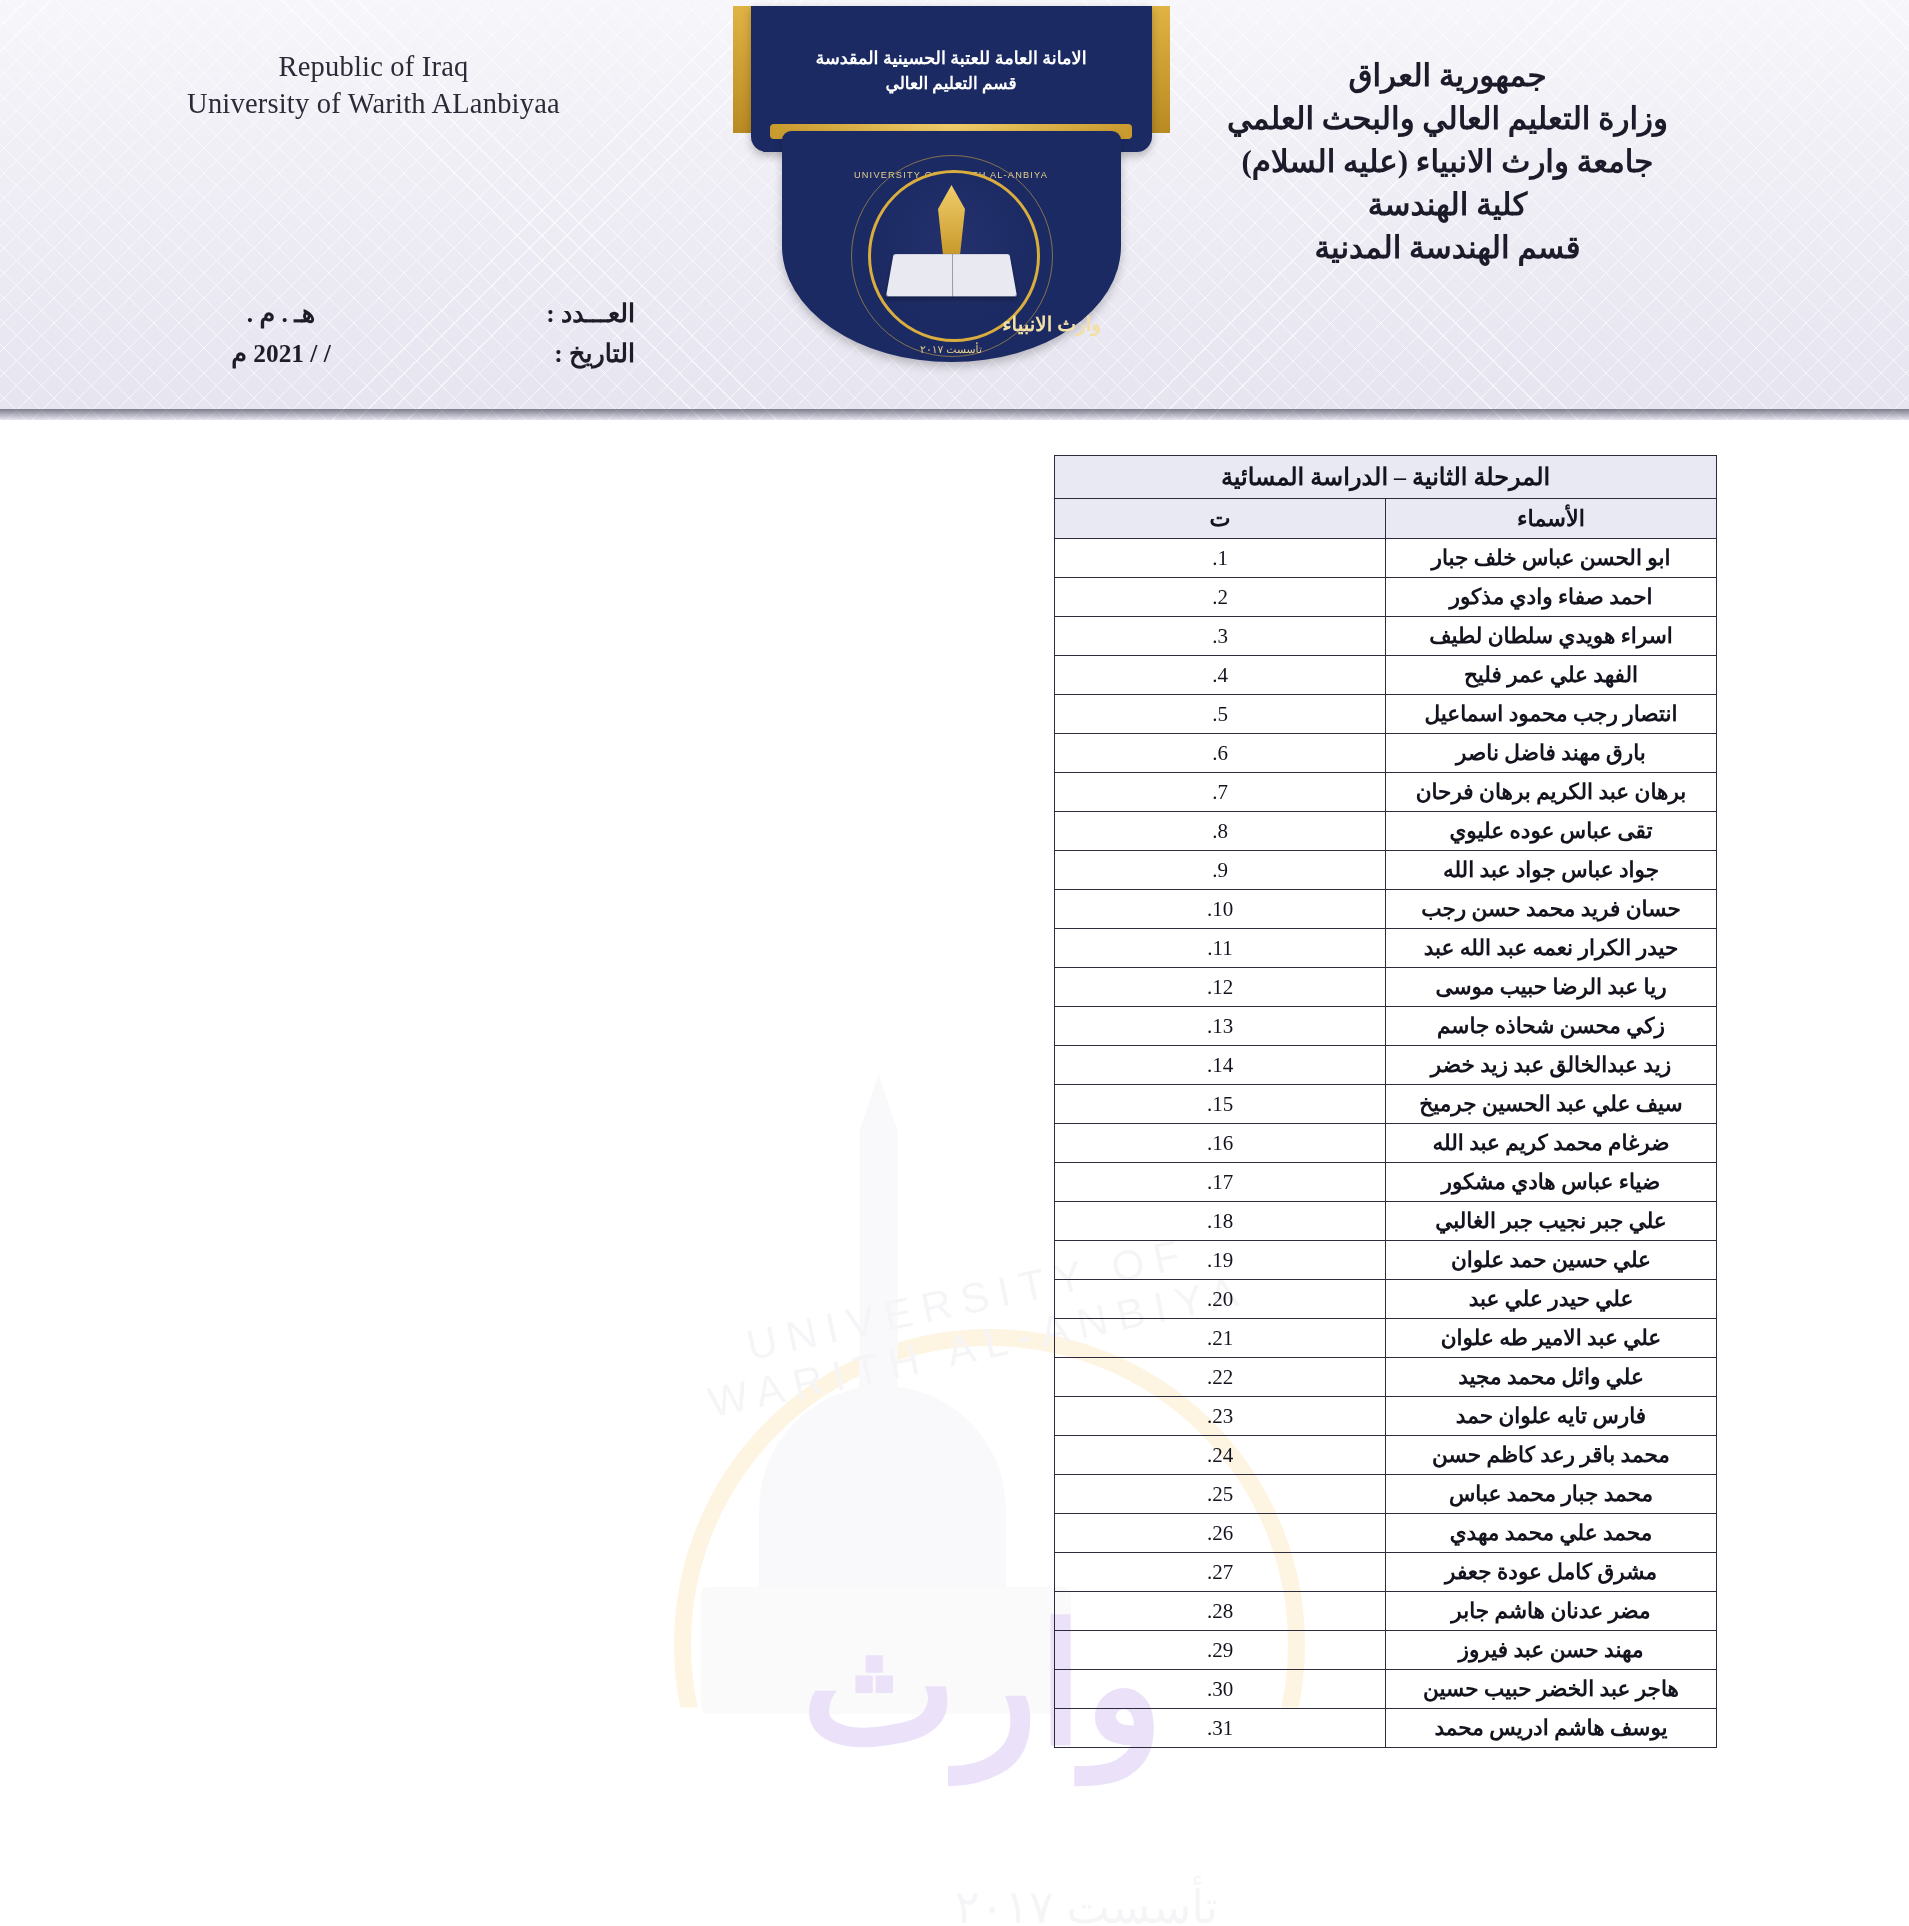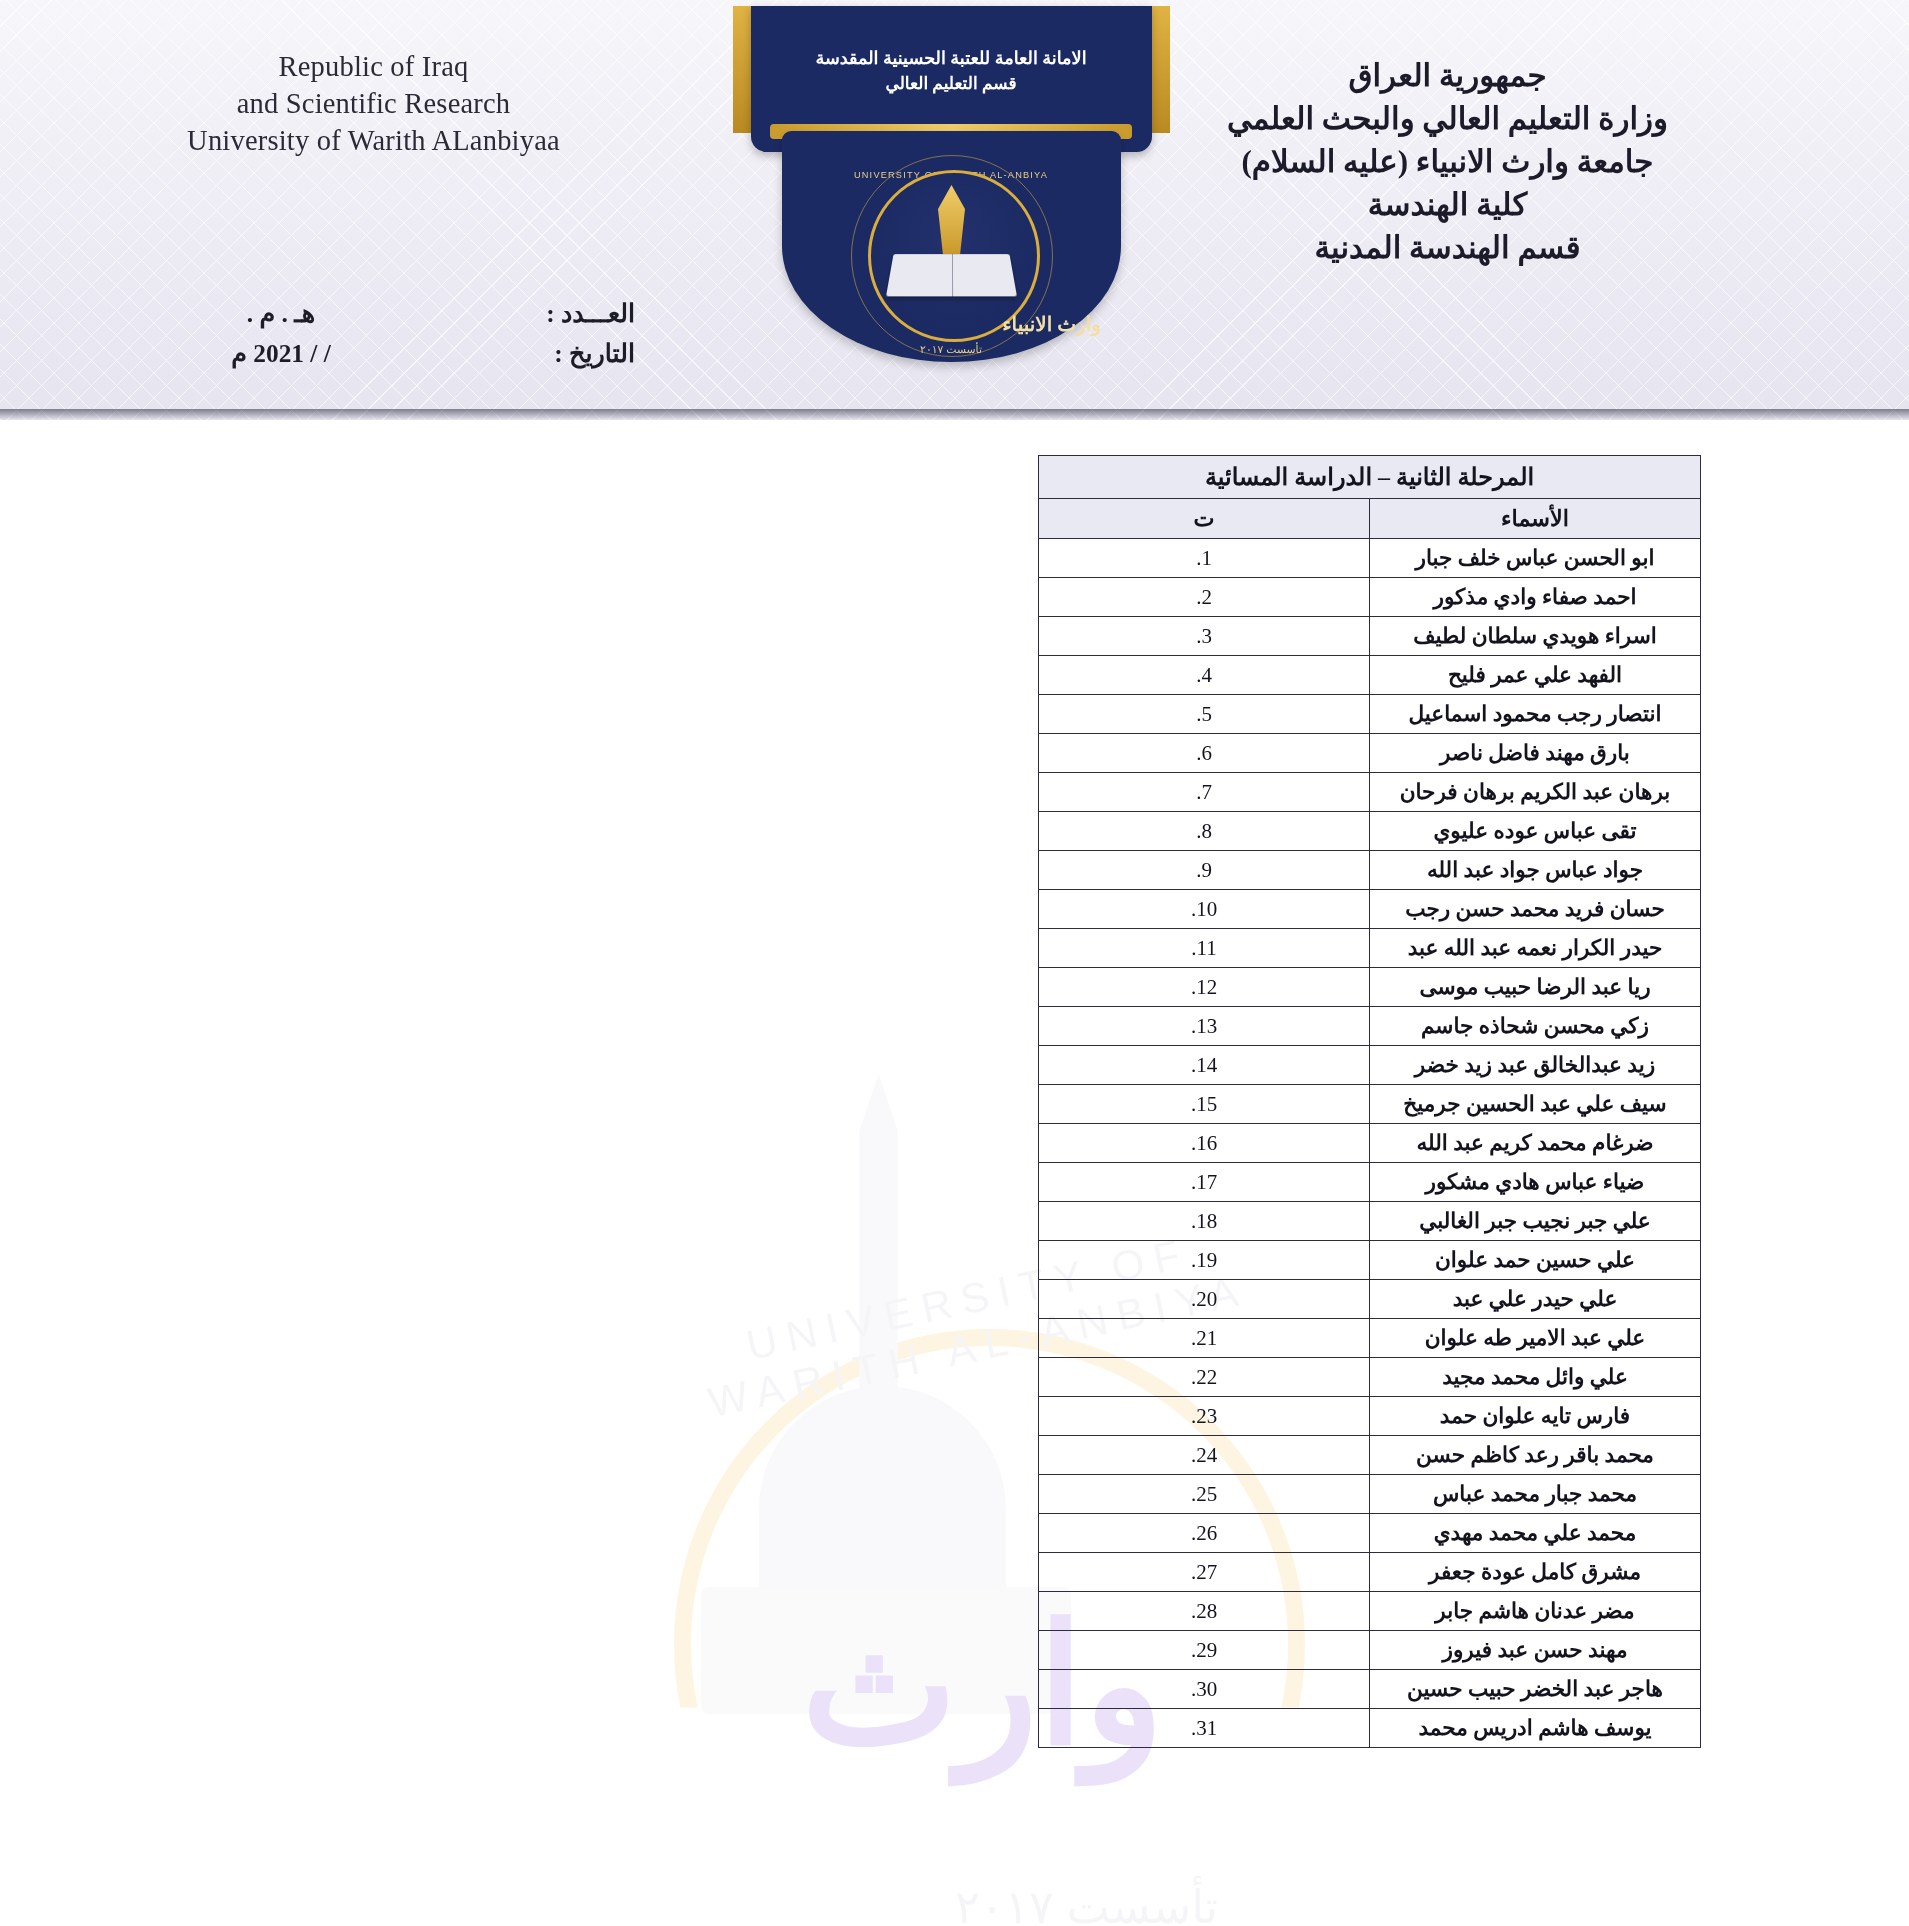--- a/index.html
+++ b/index.html
@@ -322,21 +322,21 @@
     left: 435px;
     top: 898px;
     color: #b9b9c8;
     font-size: 46px;
     direction: rtl;
   }
 
   
   .table-wrap {
     position: absolute;
-    right: 209px;
+    right: 193px;
     top: 455px;
     width: 663px;
     direction: rtl;
   }
   table.names {
     border-collapse: collapse;
     width: 100%;
     table-layout: fixed;
   }
   table.names th, table.names td {
@@ -374,21 +374,20 @@
   }
 </style>
 </head>
 <body>
 
 <div class="header">
   <div class="header-pattern"></div>
 
   <div class="header-left">
     <div class="ln">Republic of Iraq</div>
-    <div class="ln">and Scientific Research</div>
     <div class="ln">University of Warith ALanbiyaa</div>
   </div>
 
   <div class="meta-rows">
     <div class="meta-row">
       <span class="mlabel">العـــدد :</span>
       <span class="mvalue">هـ . م .</span>
     </div>
     <div class="meta-row">
       <span class="mlabel">التاريخ :</span>

